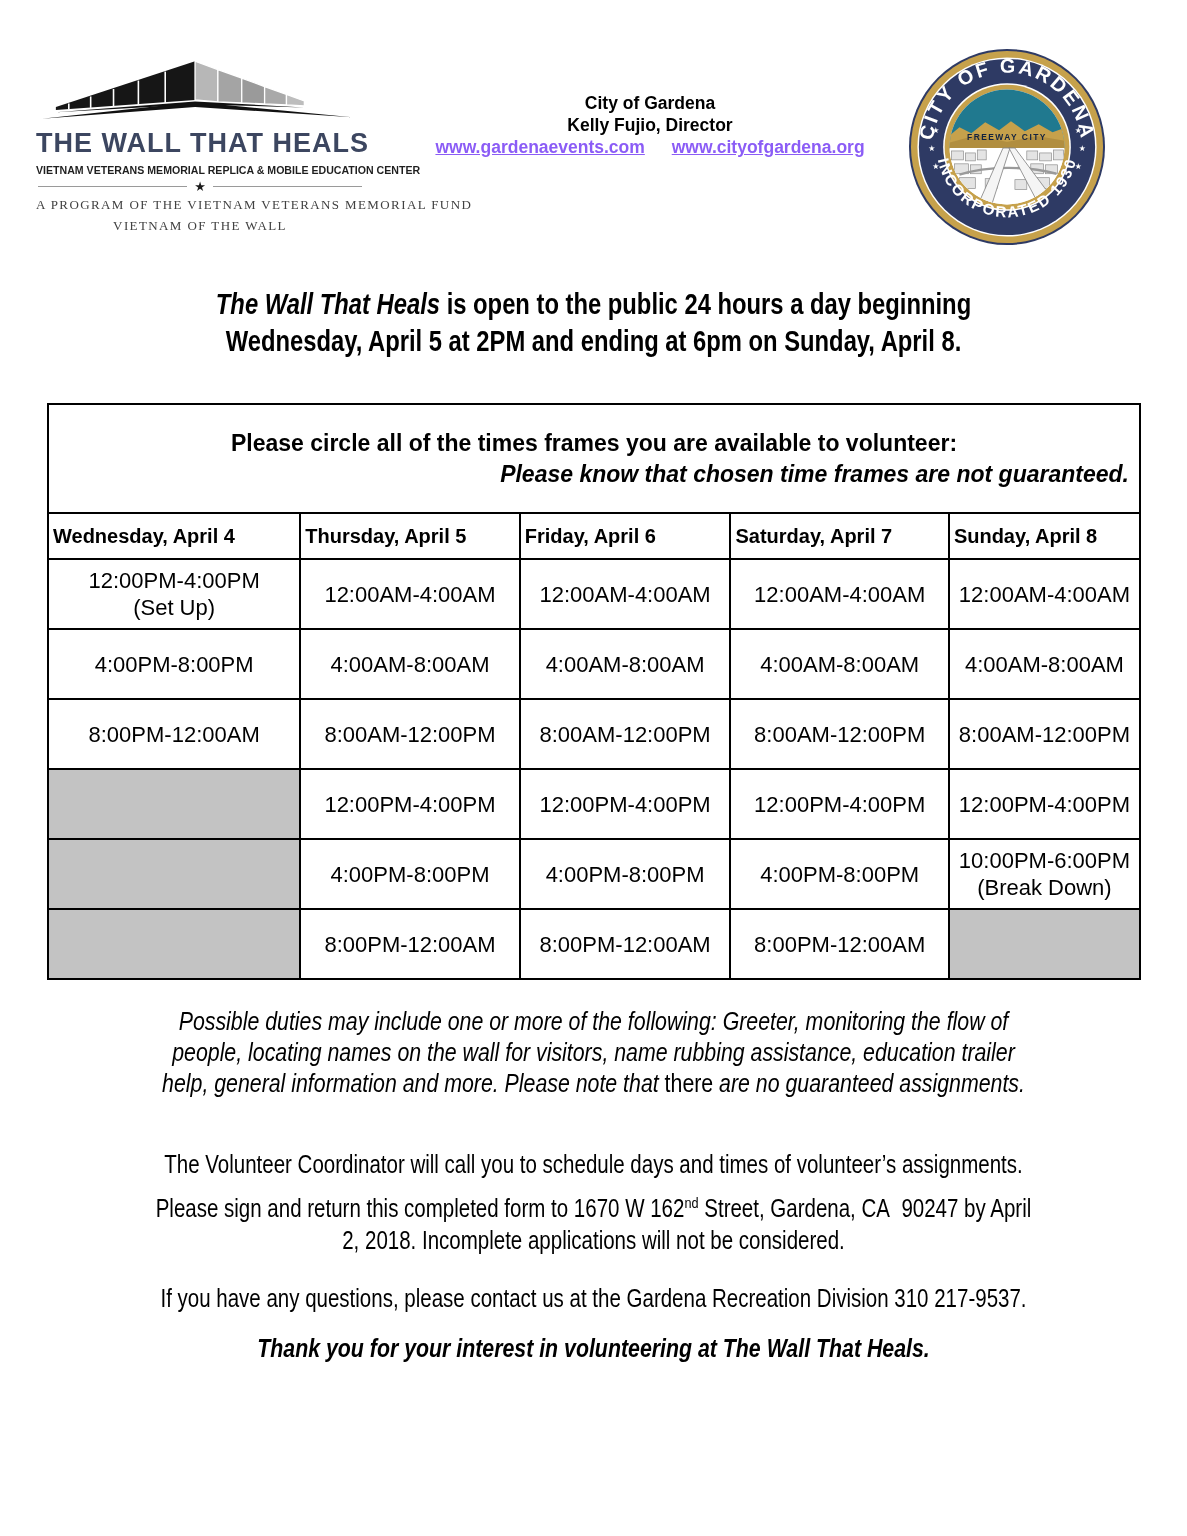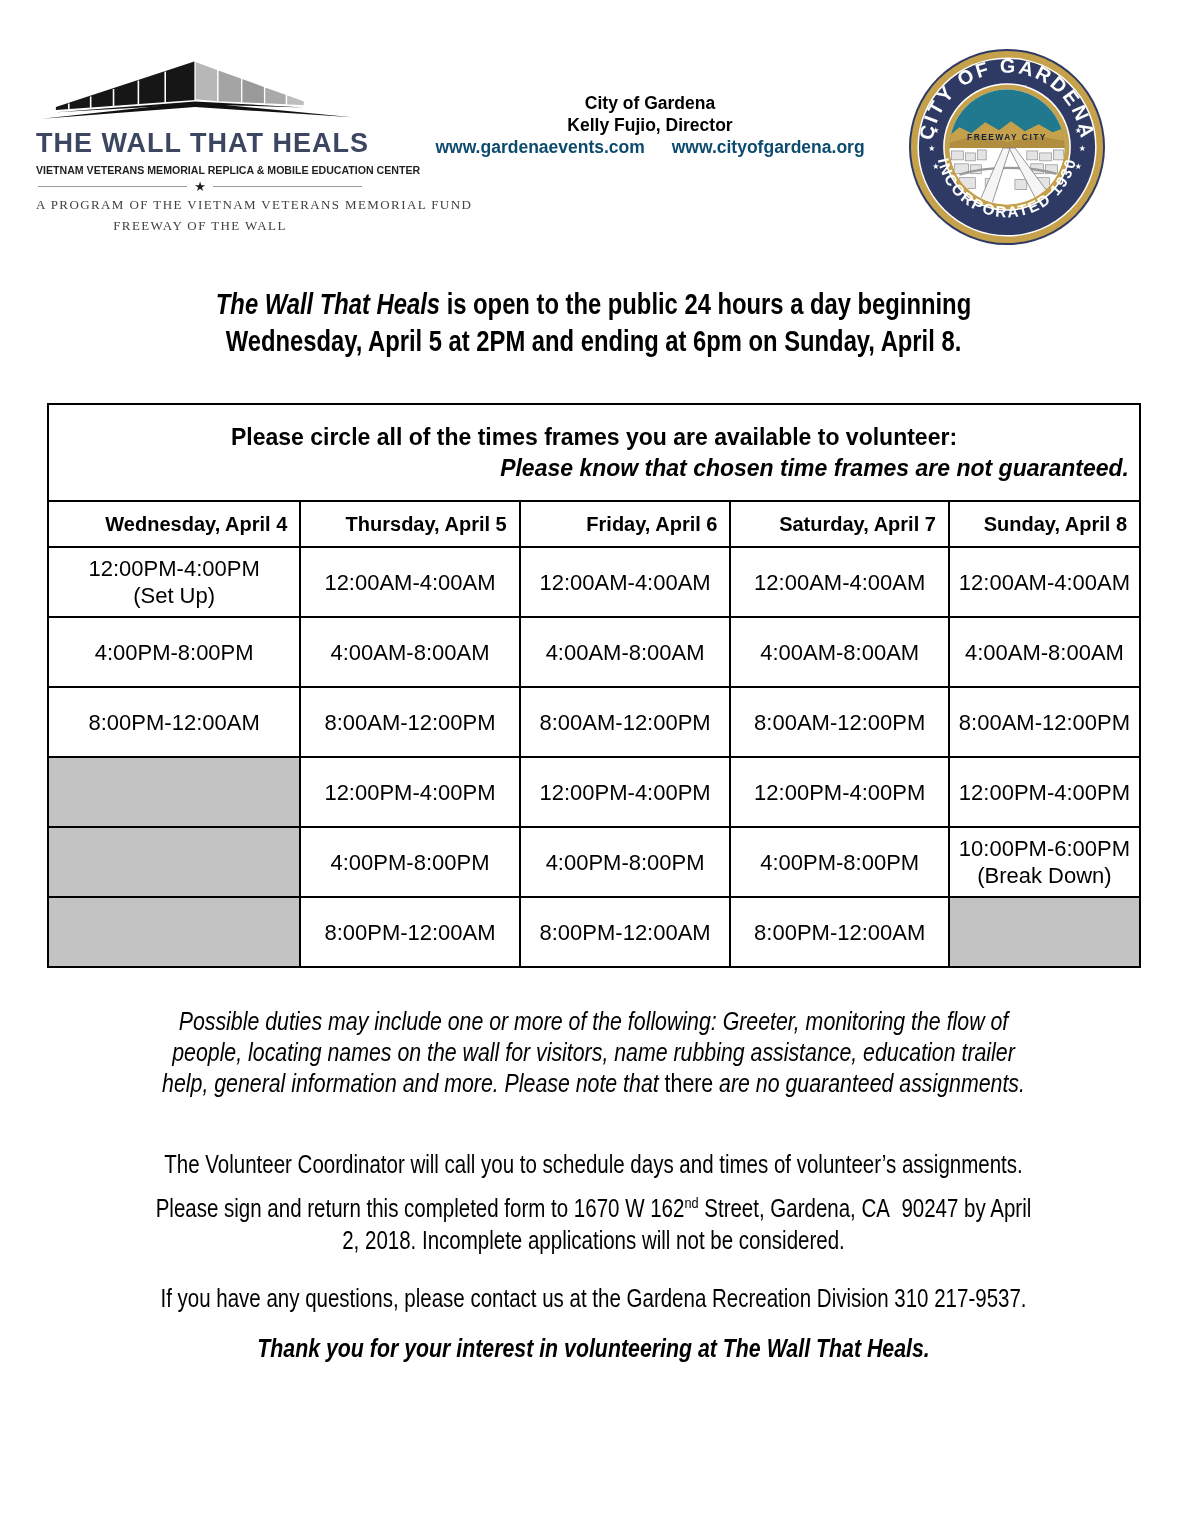--- a/index.html
+++ b/index.html
@@ -14,40 +14,40 @@
   .logo-divider{display:flex;align-items:center;gap:7px;margin:4px 2px 2px 2px;}
   .logo-divider .line{flex:1;height:1px;background:#9a9a9a;}
   .logo-divider .star{font-size:13px;color:#1a1a1a;line-height:1;}
   .logo-program{font-family:"Liberation Serif",serif;font-size:13px;letter-spacing:1.4px;
                 color:#414141;line-height:18px;margin-top:3px;white-space:nowrap;}
 
   
   .org-block{position:absolute;left:392px;top:92px;width:516px;text-align:center;
              font-weight:bold;font-size:17.5px;line-height:22px;}
   .org-links{margin-top:0;}
-  .org-link{color:#0c4a6e;cursor:pointer;}
+  .org-link{color:#8b5cf6;text-decoration:underline;cursor:pointer;}
   .org-link + .org-link{margin-left:22px;text-align:center;}
   .sup{font-size:0.62em;vertical-align:super;line-height:0;}
 
   
   .seal{position:absolute;left:908px;top:48px;width:198px;height:198px;}
 
   
   .intro{position:absolute;left:0;top:286px;width:1187px;text-align:center;
          font-weight:bold;font-size:29px;line-height:37px;}
   .narrow{transform:scaleX(0.82);transform-origin:50% 50%;}
   .bi{font-style:italic;}
 
   
   .schedule{position:absolute;left:47px;top:403px;width:1094px;border-collapse:collapse;
             table-layout:fixed;}
   .schedule td,.schedule th{border:2px solid #000;}
-  .title-cell{height:83px;text-align:center;font-weight:bold;font-size:23px;line-height:31px;padding:6px 10px;}
+  .title-cell{height:83px;text-align:center;font-weight:bold;font-size:23px;line-height:31px;padding:12px 10px;}
   .title-line2{font-style:italic;text-align:right;}
-  .schedule th{height:44px;font-size:20px;font-weight:bold;text-align:right;padding:0 12px;}
+  .schedule th{height:44px;font-size:20px;font-weight:bold;text-align:left;padding:0 4px;}
   .schedule td.cell{height:68px;font-size:22px;text-align:center;vertical-align:middle;
                     white-space:pre-line;line-height:27px;padding:0 4px;}
   .schedule td.empty{background:#c3c3c3;}
   col.c1{width:23.1%} col.c2{width:20.1%} col.c3{width:19.3%} col.c4{width:20.0%} col.c5{width:17.5%}
 
   
   .duties{position:absolute;left:0;top:1006px;width:1187px;text-align:center;
           font-style:italic;font-size:26px;line-height:31px;}
   .upright{font-style:normal;}
   .para{position:absolute;left:0;width:1187px;text-align:center;font-size:25px;line-height:32px;}
@@ -82,21 +82,21 @@
       <polygon points="6,65 160,48 318,63.5 160,53" fill="#111"></polygon>
     </svg>
     <div class="logo-title">THE WALL THAT HEALS</div>
     <div class="logo-subtitle">VIETNAM VETERANS MEMORIAL REPLICA &amp; MOBILE EDUCATION CENTER</div>
     <div class="logo-divider">
       <span class="line"></span>
       <span class="star">★</span>
       <span class="line"></span>
     </div>
     <div class="logo-program">A PROGRAM OF THE VIETNAM VETERANS MEMORIAL FUND</div>
-    <div class="logo-program">FREEWAY OF THE WALL</div>
+    <div class="logo-program">VIETNAM OF THE WALL</div>
   </div>
 
   <div class="org-block">
     <div>City of Gardena</div>
     <div>Kelly Fujio, Director</div>
     <div class="org-links">
       <span class="org-link">www.gardenaevents.com</span>
       <span class="org-link">www.cityofgardena.org</span>
     </div>
   </div>

